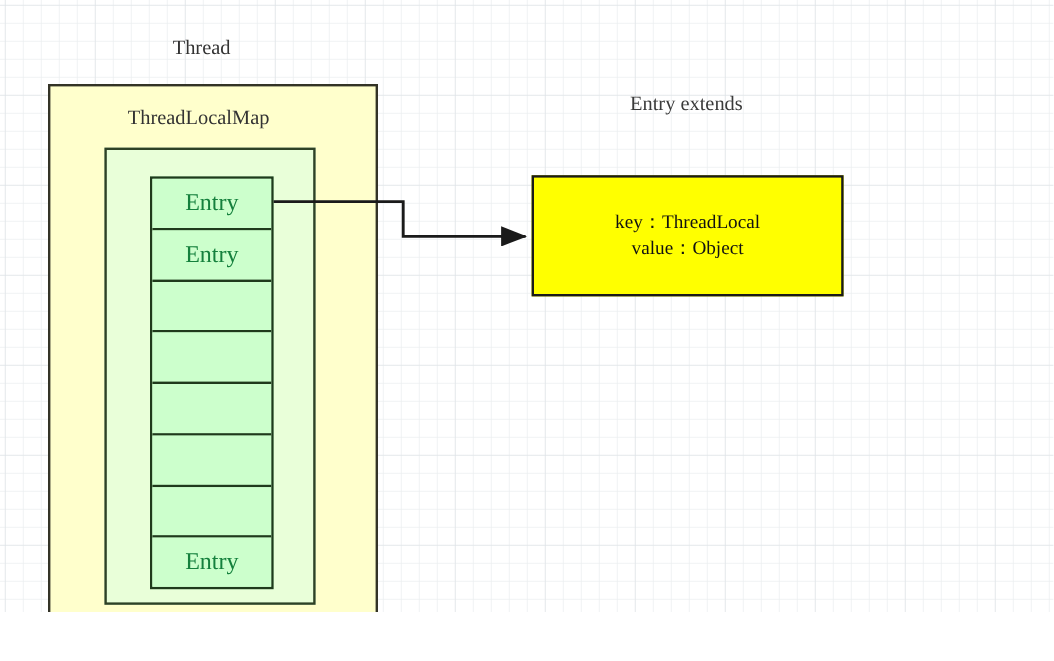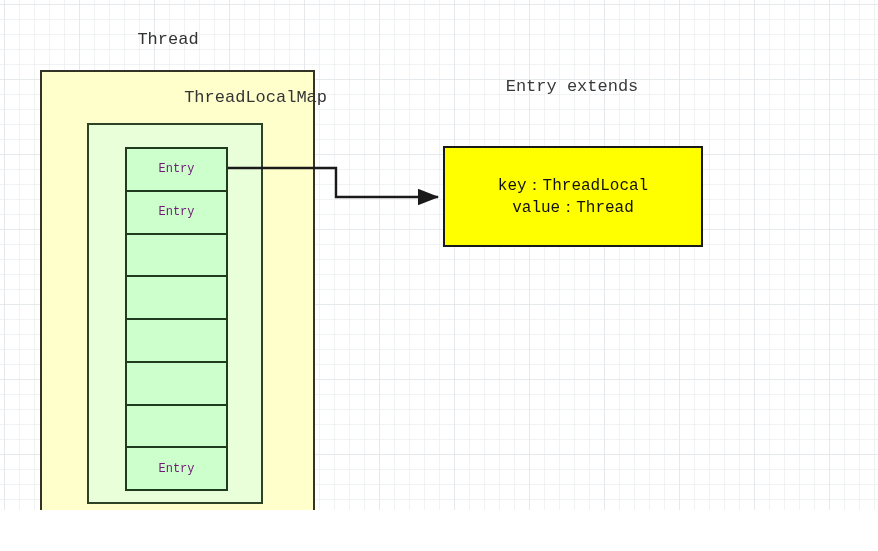--- a/index.html
+++ b/index.html
@@ -13,21 +13,21 @@
     height: 510px;
     overflow: hidden;
     background-color: #ffffff;
     background-image:
       linear-gradient(to right, rgba(222,226,230,0.55) 1px, transparent 1px),
       linear-gradient(to bottom, rgba(222,226,230,0.55) 1px, transparent 1px),
       linear-gradient(to right, rgba(235,238,240,0.75) 1px, transparent 1px),
       linear-gradient(to bottom, rgba(235,238,240,0.75) 1px, transparent 1px);
     background-size: 75px 75px, 75px 75px, 15px 15px, 15px 15px;
     background-position: 4px 4px, 4px 4px, 4px 4px, 4px 4px;
-    font-family: Liberation Mono, monospace;
+    font-family: Liberation Serif, serif;
   }
 
   
   .label {
     position: absolute;
     color: #3a3a3a;
     font-size: 17px;
     line-height: 23px;
     white-space: pre;
     text-align: center;
@@ -62,24 +62,24 @@
   #threadlocalmap-box {
     left: 87px;
     top: 123px;
     width: 176px;
     height: 381px;
     background: #e9ffd9;
     border-color: #2e4226;
   }
   #threadlocalmap-label {
     position: absolute;
-    left: 52px;
+    left: 28px;
     top: 88px;
     width: 275px;
-    text-align: right;
+    text-align: center;
     font-size: 17px;
     color: #333333;
     white-space: pre;
   }
   #entry-table {
     position: absolute;
     left: 125px;
     top: 147px;
     width: 103px;
     height: 344px;
@@ -90,22 +90,22 @@
     flex-direction: column;
   }
   .entry-row {
     box-sizing: border-box;
     flex: 1 1 0;
     border-bottom: 2px solid #1f3a1c;
     background: #ccffcc;
     display: flex;
     align-items: center;
     justify-content: center;
-    font-size: 12px;
-    color: #701a75;
+    font-size: 20px;
+    color: #15803d;
     white-space: pre;
   }
   .entry-row:last-child {
     border-bottom: none;
   }
 
   
   #entry-detail-box {
     left: 443px;
     top: 146px;
@@ -156,21 +156,21 @@
     <div class="entry-row"></div>
     <div class="entry-row"></div>
     <div class="entry-row"></div>
     <div class="entry-row">Entry</div>
   </div>
 
   <div class="label" id="entry-extends-label"><span>Entry extends</span><br></div>
 
   <div class="box" id="entry-detail-box">
     <div class="detail-line">key：ThreadLocal</div>
-    <div class="detail-line">value：Thread</div>
+    <div class="detail-line">value：Object</div>
   </div>
 
   <svg id="connector" viewBox="0 0 878 551" width="878" height="551">
     <defs>
       <marker id="arrowhead" markerWidth="9" markerHeight="7" refX="8.5" refY="3.5" orient="auto" markerUnits="strokeWidth">
         <polygon points="0 0, 9 3.5, 0 7" fill="#1a1a1a"></polygon>
       </marker>
     </defs>
     <polyline points="228,168 336,168 336,197 438,197" fill="none" stroke="#1a1a1a" stroke-width="2.4" stroke-linejoin="miter" stroke-linecap="butt" marker-end="url(#arrowhead)"></polyline>
   </svg>

